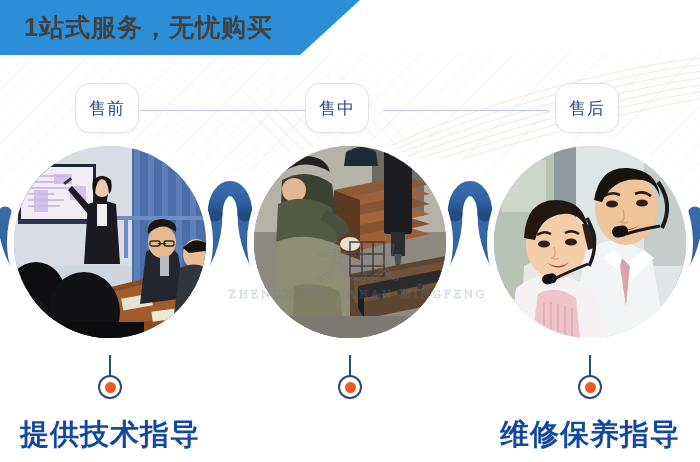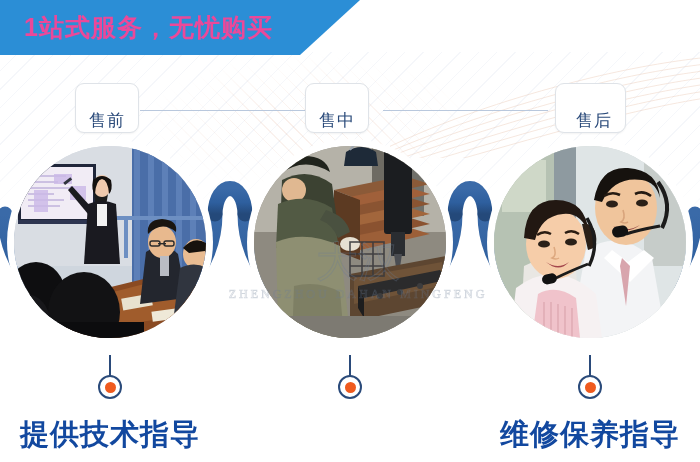--- a/index.html
+++ b/index.html
@@ -52,55 +52,55 @@
   
   .banner{
     position:absolute;left:0;top:0;width:360px;height:55px;
     background:#2b8ed6;
     clip-path:polygon(0 0, 360px 0, 300px 55px, 0 55px);
     z-index:6;
   }
   .banner-title{
     position:absolute;left:24px;top:0;height:58px;
     line-height:54px;
-    color:#ec4899;
+    color:#404040;
     font-size:25px;
     font-weight:bold;
     letter-spacing:1px;
     white-space:nowrap;
     z-index:7;
   }
 
   
   .rail{
     position:absolute;top:110px;height:1px;background:#b9c8dd;z-index:2;
   }
   .rail.r1{left:140px;width:165px;}
   .rail.r2{left:383px;width:165px;}
 
   
   .chip{
     position:absolute;top:83px;
     width:62px;height:48px;
     background:#ffffff;
     border:1px solid #dfe3e8;
-    border-radius:9px;
+    border-radius:15px;
     box-shadow:0 1px 2px rgba(0,0,0,.05);
     z-index:5;
-    display:flex;align-items:flex-end;justify-content:center;
+    display:flex;align-items:center;justify-content:center;
   }
   .chip span{
     color:#2a4a7a;
     font-size:17px;
     letter-spacing:1px;
     white-space:nowrap;
   }
   .chip.c1{left:75px;}
   .chip.c2{left:305px;}
-  .chip.c3{left:555px;padding-left:7px;}
+  .chip.c3{left:555px;}
 
   
   .ribbon{
     position:absolute;left:0;top:130px;width:700px;height:250px;
     z-index:1;
   }
 
   
   .photo{
     position:absolute;

